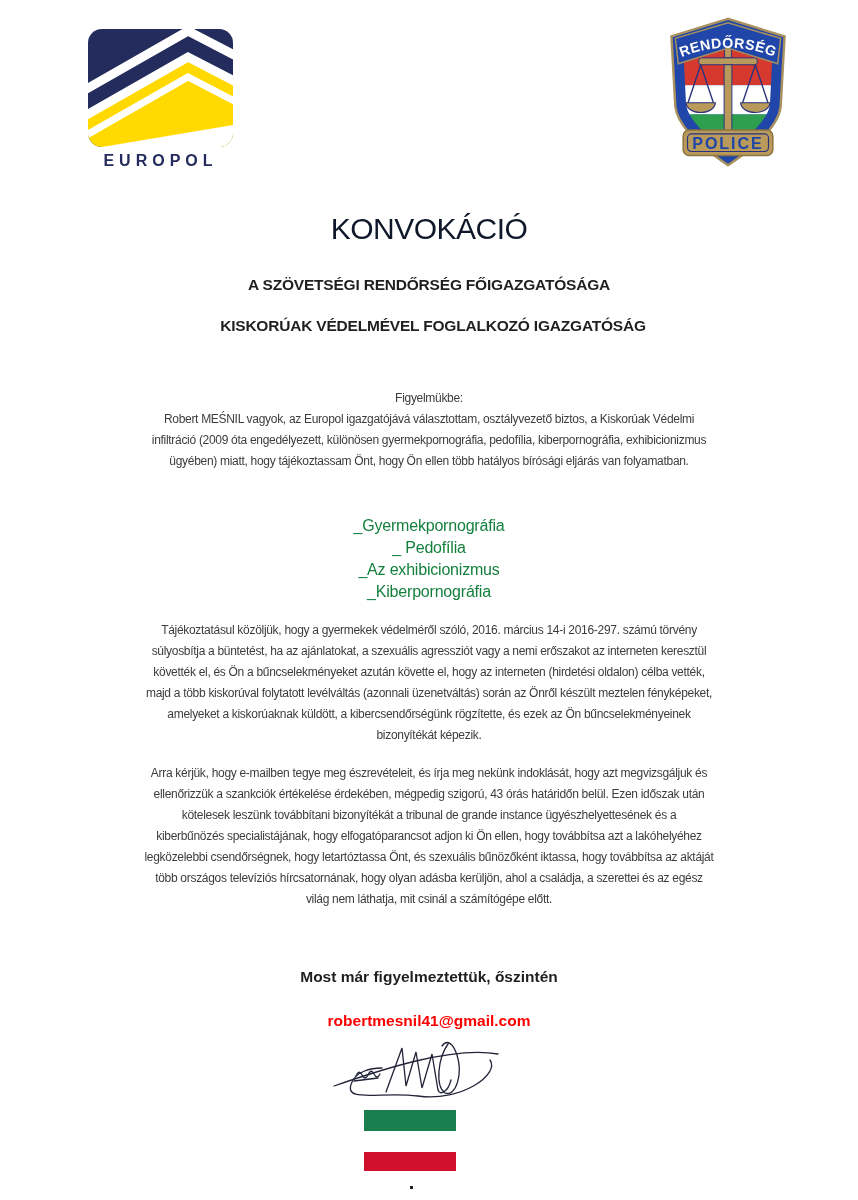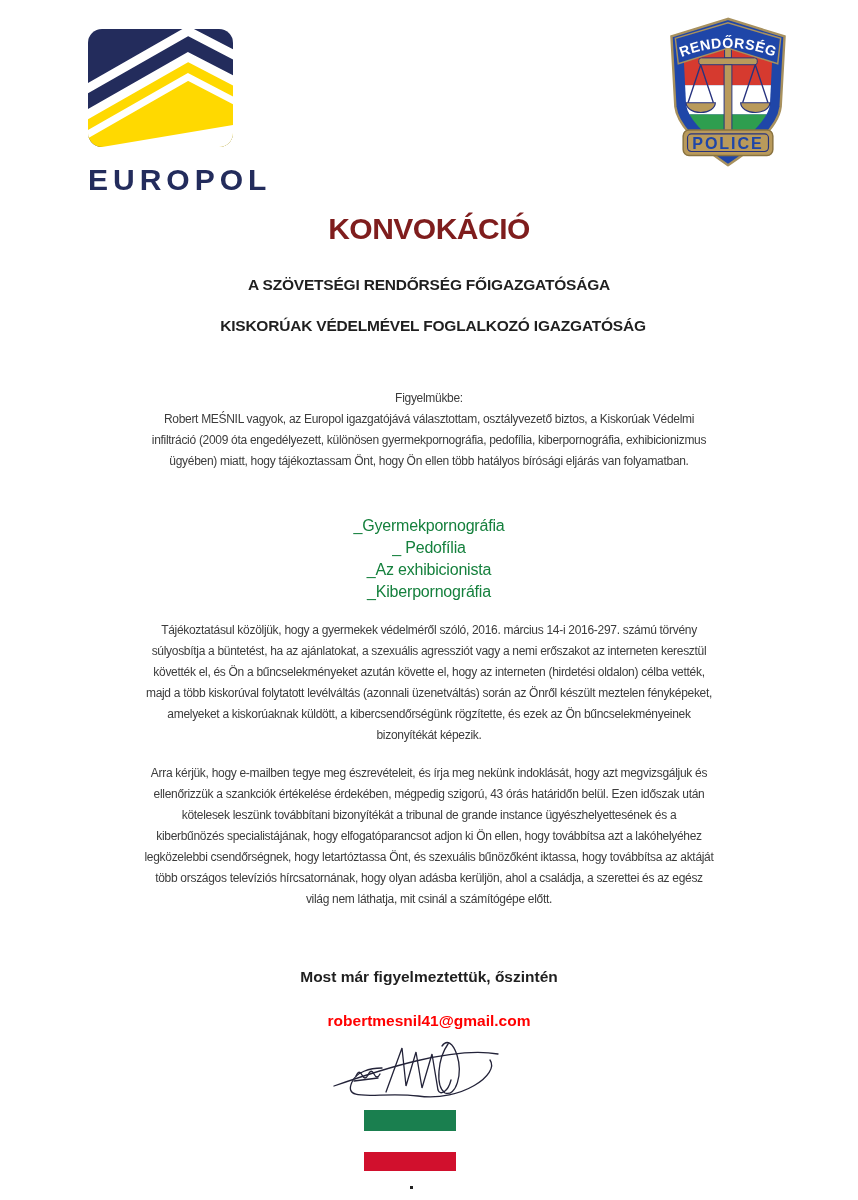--- a/index.html
+++ b/index.html
@@ -8,27 +8,27 @@
     position:relative; width:858px; height:1200px; margin:0 auto;
     background:#ffffff; overflow:hidden;
     font-family:"Liberation Sans", sans-serif;
   }
   .abs { position:absolute; }
   .center { left:0; right:0; text-align:center; }
 
   
   .europol-logo { left:88px; top:29px; width:145px; }
   .europol-label {
-    margin-top:12px; text-align:center; color:#232c5c;
-    font-size:30px; font-weight:700; letter-spacing:5px;
+    margin-top:1px; text-align:center; color:#232c5c;
+    font-size:16px; font-weight:700; letter-spacing:5px;
   }
   .police-emblem { left:650px; top:13px; width:156px; height:160px; }
 
   
-  .doc-title { top:212px; font-size:30px; font-weight:700; color:#7f1d1d; letter-spacing:-0.5px; }
+  .doc-title { top:212px; font-size:30px; font-weight:400; color:#0f172a; letter-spacing:-0.5px; }
   .subtitle  { font-size:15.5px; font-weight:700; color:#1f1f1f; letter-spacing:-0.2px; }
   .subtitle-1 { top:276px; }
   .subtitle-2 { top:317px;padding-left:8px; }
 
   
   .body-block { font-size:12px; color:#3c3c3c; line-height:21px; letter-spacing:-0.3px; }
   .intro-block { top:388px; }
   .charges-block { top:515px; font-size:16px; font-weight:400; color:#15803d; line-height:22px; letter-spacing:-0.2px; }
   .p2-block { top:620px; }
   .p3-block { top:763px; }
@@ -115,21 +115,21 @@
   <div class="abs center body-block intro-block">
     <div>Figyelmükbe:</div>
     <div>Robert MEŚNIL vagyok, az Europol igazgatójává választottam, osztályvezető biztos, a Kiskorúak Védelmi</div>
     <div>infiltráció (2009 óta engedélyezett, különösen gyermekpornográfia, pedofília, kiberpornográfia, exhibicionizmus</div>
     <div>ügyében) miatt, hogy tájékoztassam Önt, hogy Ön ellen több hatályos bírósági eljárás van folyamatban.</div>
   </div>
 
   <div class="abs center charges-block">
     <div>_Gyermekpornográfia</div>
     <div>_ Pedofília</div>
-    <div>_Az exhibicionista</div>
+    <div>_Az exhibicionizmus</div>
     <div>_Kiberpornográfia</div>
   </div>
 
   <div class="abs center body-block p2-block">
     <div>Tájékoztatásul közöljük, hogy a gyermekek védelméről szóló, 2016. március 14-i 2016-297. számú törvény</div>
     <div>súlyosbítja a büntetést, ha az ajánlatokat, a szexuális agressziót vagy a nemi erőszakot az interneten keresztül</div>
     <div>követték el, és Ön a bűncselekményeket azután követte el, hogy az interneten (hirdetési oldalon) célba vették,</div>
     <div>majd a több kiskorúval folytatott levélváltás (azonnali üzenetváltás) során az Önről készült meztelen fényképeket,</div>
     <div>amelyeket a kiskorúaknak küldött, a kibercsendőrségünk rögzítette, és ezek az Ön bűncselekményeinek</div>
     <div>bizonyítékát képezik.</div>

